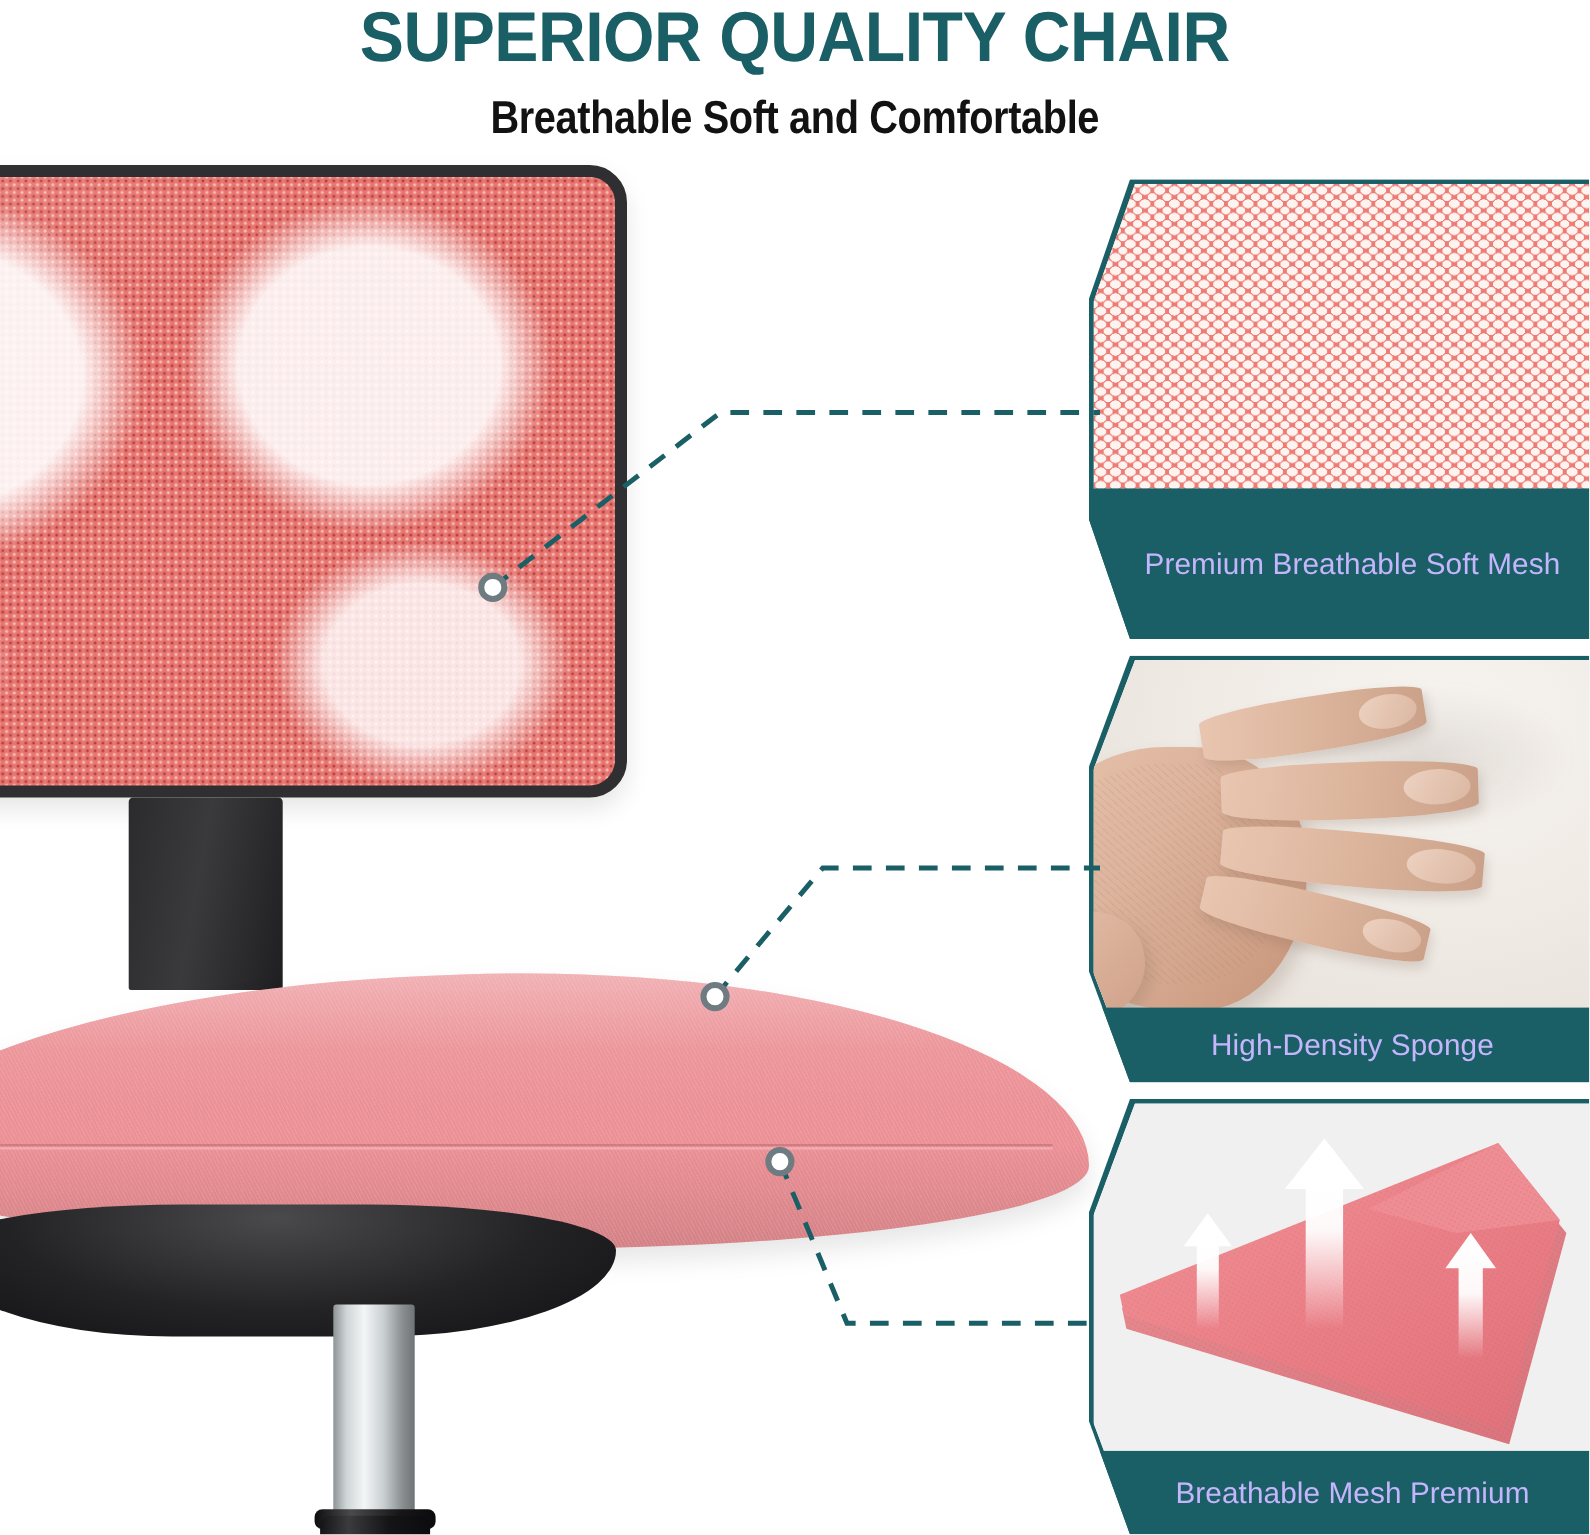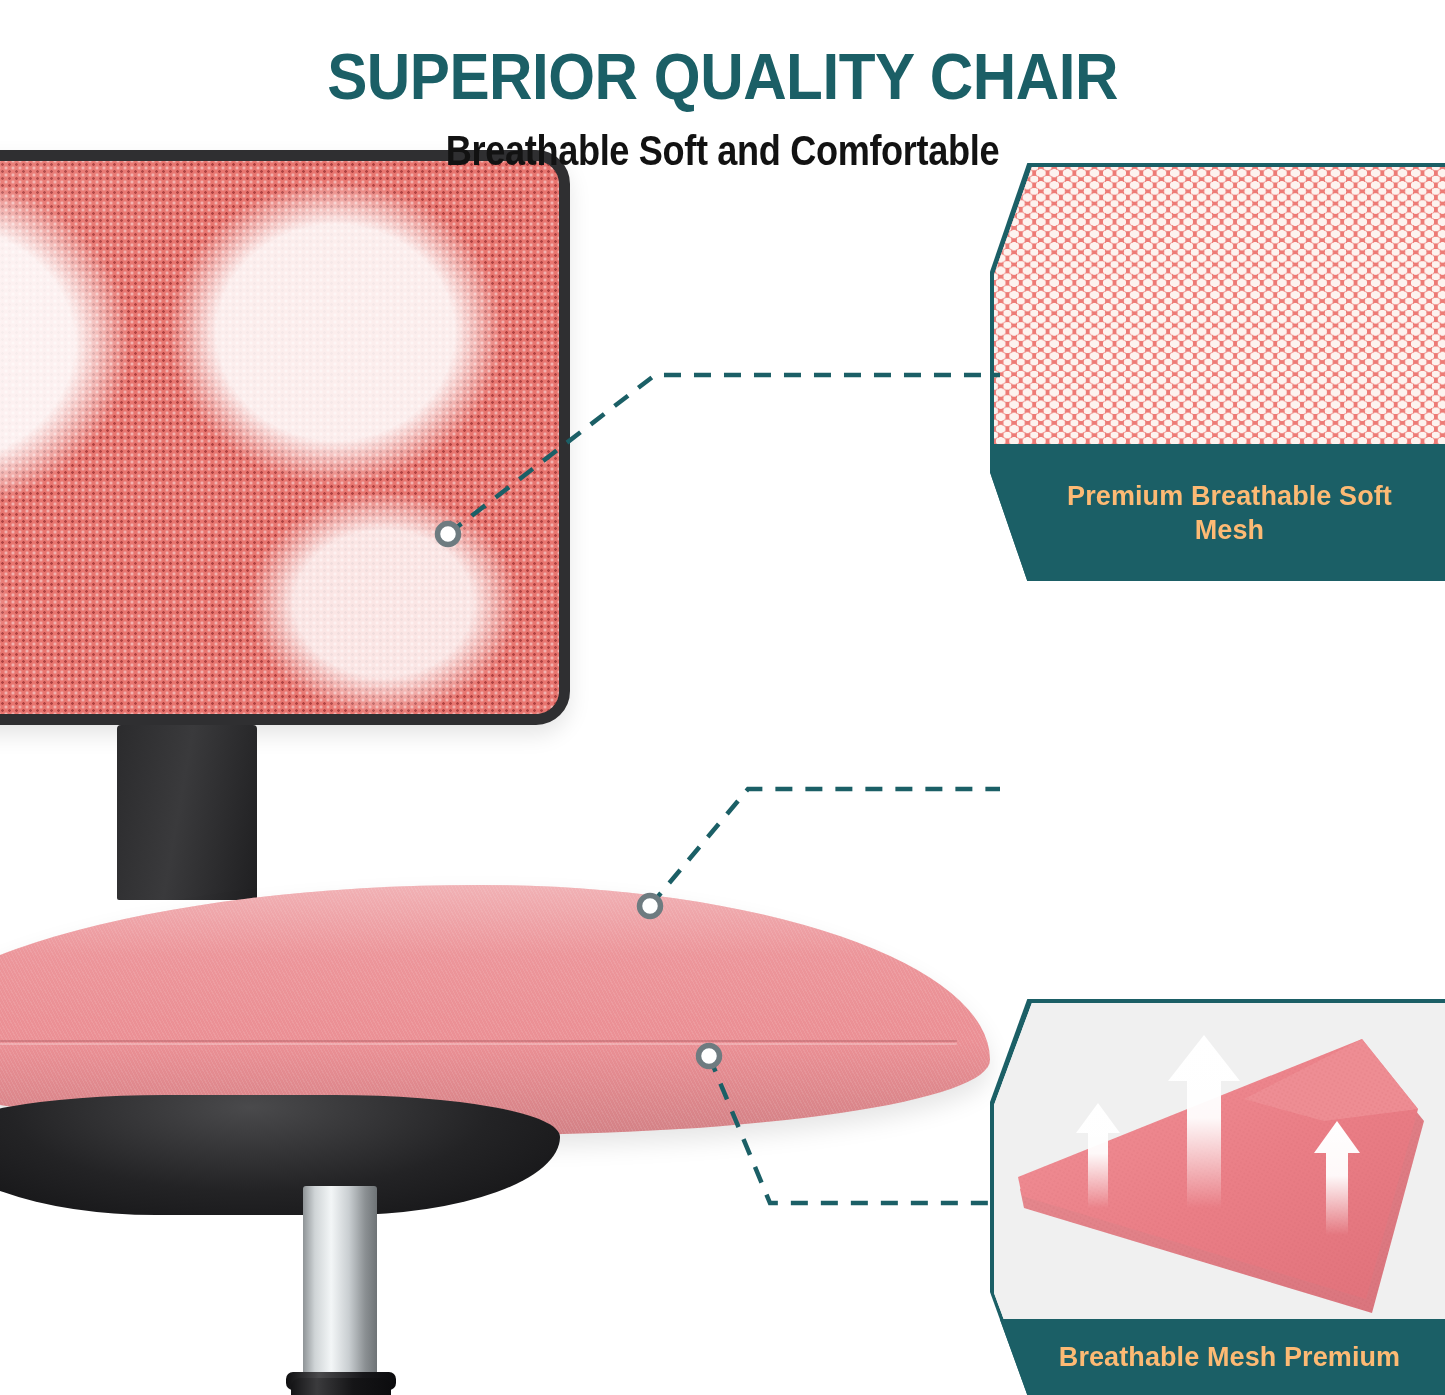--- a/index.html
+++ b/index.html
@@ -6,21 +6,21 @@
   html,body{margin:0;padding:0;background:#fff;}
   body{
     width:1445px;height:1395px;overflow:hidden;position:relative;
     font-family:"Liberation Sans","DejaVu Sans",sans-serif;
     -webkit-font-smoothing:antialiased;
   }
   #stage{position:absolute;inset:0;background:#ffffff;}
 
   
   .header{position:absolute;left:0;top:0;width:1309px;height:150px;z-index:40;
-          pointer-events:none;margin-top:44px;}
+          pointer-events:none;}
   .title{
     position:absolute;left:0;top:-2px;width:1445px;text-align:center;
     color:#1b5f66;
     font-size:64px;line-height:70px;font-weight:700;
     letter-spacing:-0.5px;
     transform:scaleX(.94);
     white-space:nowrap;
   }
   .subtitle{
     position:absolute;left:0;top:83px;width:1445px;text-align:center;
@@ -153,22 +153,22 @@
     position:absolute;left:4px;top:4px;right:0px;bottom:0px;
     -webkit-clip-path:polygon(8.4% 0%,100% 0%,100% 100%,8.4% 100%,0% 74%,0% 26%);
     clip-path:polygon(8.4% 0%,100% 0%,100% 100%,8.4% 100%,0% 74%,0% 26%);
     overflow:hidden;
     background:#fff;
   }
   .panel-media{position:absolute;left:0;top:0;right:0;overflow:hidden;}
   .panel-caption{
     position:absolute;left:0;right:0;bottom:0;
     background:#1b5f66;
-    color:#fdba74;
-    font-size:27px;line-height:34px;font-weight:700;
+    color:#c4b5fd;
+    font-size:27px;line-height:34px;font-weight:400;
     text-align:center;
     display:flex;align-items:center;justify-content:center;
     padding:0 18px 0 42px;
     box-sizing:border-box;
     letter-spacing:.1px;
   }
 
   
   #panel-mesh{top:163px;height:418px;}
   #panel-mesh .panel-media{height:281px;}
@@ -301,20 +301,47 @@
     <div class="panel-body" data-interactable="false">
       <div class="panel-inner" data-interactable="false">
         <div class="panel-media" data-interactable="false">
           <div class="mesh-swatch" data-interactable="false"></div>
         </div>
       </div>
       <div class="panel-caption" data-interactable="false">Premium Breathable Soft Mesh</div>
     </div>
   </div>
 
+  <div class="panel" id="panel-sponge" data-interactable="false">
+    <div class="panel-body" data-interactable="false">
+      <div class="panel-inner" data-interactable="false">
+        <div class="panel-media" data-interactable="false">
+          <div class="foam-bg" data-interactable="false"></div>
+          <div class="foam-shadow" data-interactable="false"></div>
+          <div class="hand" data-interactable="false">
+            <div class="palm" data-interactable="false"></div>
+            <div class="finger f1" data-interactable="false">
+                <span class="nail" data-interactable="false"></span>
+              </div>
+            <div class="finger f2" data-interactable="false">
+                <span class="nail" data-interactable="false"></span>
+              </div>
+            <div class="finger f3" data-interactable="false">
+                <span class="nail" data-interactable="false"></span>
+              </div>
+            <div class="finger f4" data-interactable="false">
+                <span class="nail" data-interactable="false"></span>
+              </div>
+            <div class="thumb" data-interactable="false"></div>
+          </div>
+        </div>
+      </div>
+      <div class="panel-caption" data-interactable="false">High-Density Sponge</div>
+    </div>
+  </div>
 
   <div class="panel" id="panel-breathe" data-interactable="false">
     <div class="panel-body" data-interactable="false">
       <div class="panel-inner" data-interactable="false">
         <div class="panel-media" data-interactable="false">
           <div class="breathe-bg" data-interactable="false"></div>
           <svg viewBox="0 0 451 320" style="position:absolute;inset:0;width:100%;height:100%;" data-interactable="false">
             <defs>
               <linearGradient id="arrowFade" x1="0" y1="0" x2="0" y2="1">
                 <stop offset="0%" stop-color="#ffffff" stop-opacity="1"></stop>

